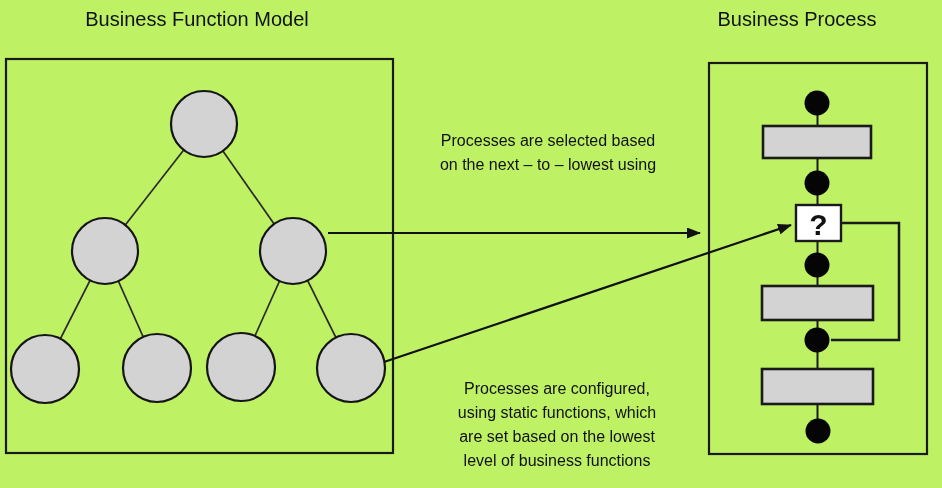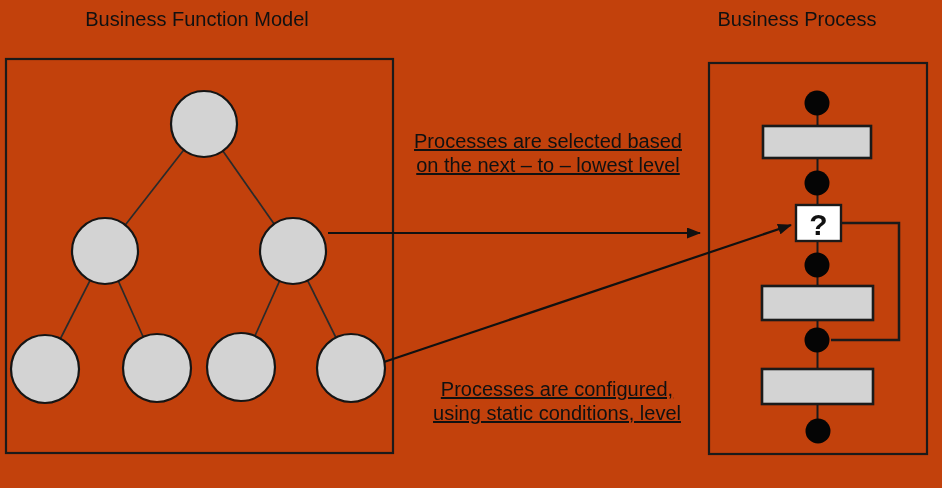--- a/index.html
+++ b/index.html
@@ -1,46 +1,45 @@
 <!DOCTYPE html>
 <html><head>
 <meta charset="utf-8">
 <style>
   html, body { margin: 0; padding: 0; background: #ffffff; }
   .stage {
     position: relative;
     width: 942px;
     height: 488px;
-    background: #c2410c;
+    background: #bef264;
     font-family: "Liberation Sans", sans-serif;
     color: #111111;
     overflow: hidden;
   }
   .stage svg { position: absolute; left: 0; top: 0; }
   .panel-title {
     position: absolute;
     top: 8px;
     font-size: 20px;
     line-height: 22px;
     text-align: center;
     color: #111111;
     white-space: nowrap;
   }
   .panel-title.left  { left: 4px;   width: 386px; }
   .panel-title.right { left: 688px; width: 218px; }
   .annot {
     position: absolute;
-    font-size: 20px;
+    font-size: 16px;
     line-height: 24px;
     text-align: center;
     color: #111111;
-    text-decoration: underline;
   }
   .annot.selected   { left: 388px; top: 129px; width: 320px; }
-  .annot.configured { left: 376px; top: 377px; width: 332px; padding-left: 15px; }
+  .annot.configured { left: 391px; top: 377px; width: 332px; }
   .frame   { fill: none; stroke: #1a1a1a; stroke-width: 2.2; }
   .tree-edge { stroke: #2a2a2a; stroke-width: 1.7; }
   .tree-node { stroke: #151515; stroke-width: 2.2; }
   .flow-line { stroke: #1a1a1a; stroke-width: 2; fill: none; }
   .flow-loop { stroke: #1a1a1a; stroke-width: 2.5; fill: none; }
   .proc-rect { stroke: #1a1a1a; stroke-width: 2.6; }
   .flow-dot  { fill: #050505; }
   .decision-rect { fill: #ffffff; stroke: #1a1a1a; stroke-width: 2.4; }
   .decision-text {
     font-family: "Liberation Sans", sans-serif;
@@ -109,21 +108,23 @@
       <circle class="flow-dot" cx="817" cy="340" r="12.5"></circle>
       <circle class="flow-dot" cx="818" cy="431" r="12.5"></circle>
     </g>
 
     <line class="arrow" x1="328" y1="233" x2="700" y2="233" marker-end="url(#arrowhead)"></line>
     <line class="arrow" x1="384" y1="362" x2="791" y2="225" marker-end="url(#arrowhead)"></line>
   </svg>
 
   <div class="annot selected">
     <div>Processes are selected based</div>
-    <div>on the next – to – lowest level</div>
+    <div>on the next – to – lowest using</div>
   </div>
 
   <div class="annot configured">
     <div>Processes are configured,</div>
-    <div>using static conditions, level</div>
+    <div>using static functions, which</div>
+    <div>are set based on the lowest</div>
+    <div>level of business functions</div>
   </div>
 
 </div>
 
 </body></html>

